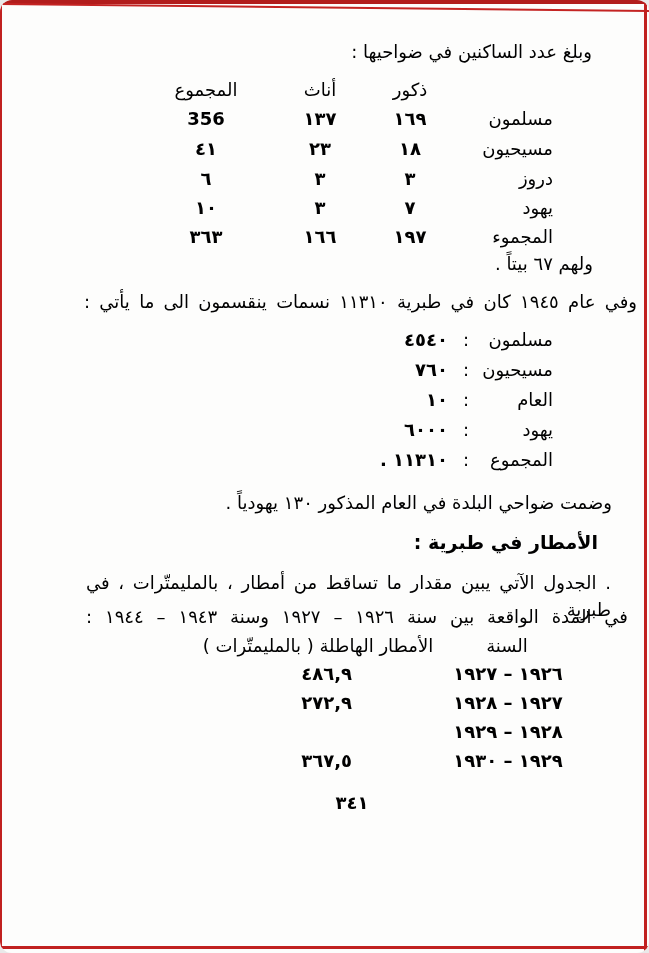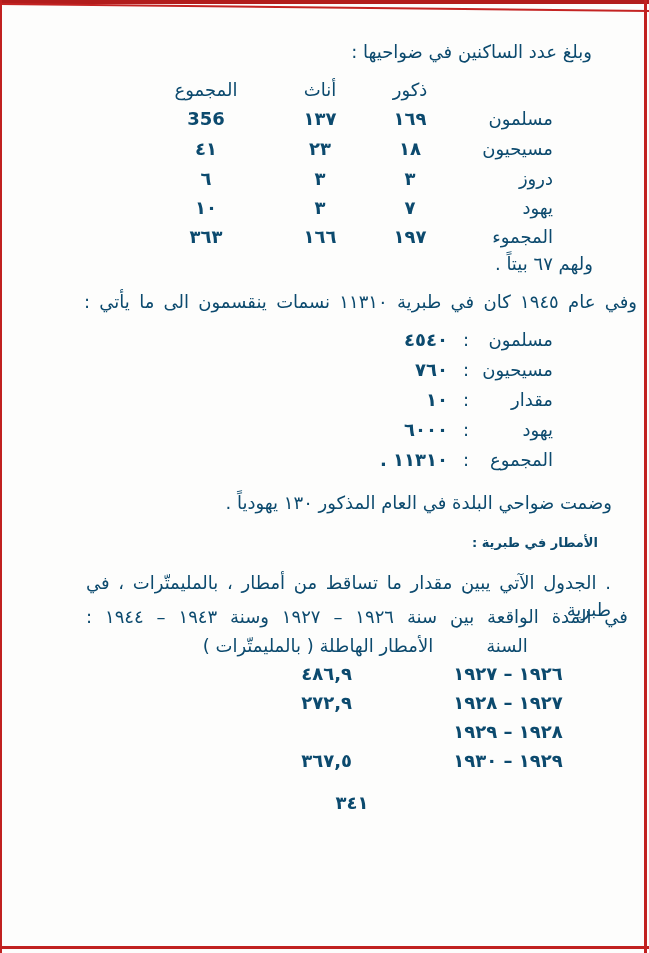--- a/index.html
+++ b/index.html
@@ -3,33 +3,34 @@
 <meta charset="utf-8">
 <style>
   html,body{margin:0;padding:0;background:#e9e9e9;}
   .page{
     position:relative;
     width:649px;height:953px;
     background:#fdfdfc;
     overflow:hidden;
     direction:rtl;
     font-family:"DejaVu Sans",sans-serif;
-    color:#0c4a6e;
+    color:#000000;
+    border-radius:12px;
   }
   
   .frame{position:absolute;background:#c12120;}
   .frame-top{left:0;top:0;width:649px;height:4px;background:#b21d1c;}
   .frame-bottom{left:0;top:946px;width:649px;height:3px;}
   .frame-left{left:0;top:0;width:2px;height:953px;}
   .frame-right{left:644px;top:0;width:3px;height:953px;}
   .frame-slant{left:0;top:3px;width:700px;height:2px;transform:rotate(0.62deg);transform-origin:left top;background:#c42423;}
 
   .line{position:absolute;font-size:18px;line-height:27px;white-space:nowrap;}
   .just{white-space:normal;text-align:justify;text-align-last:justify;}
-  .heading{font-weight:bold;font-size:13px;}
+  .heading{font-weight:bold;font-size:19px;}
   .num{font-weight:bold;}
 
   .trow{position:absolute;left:0;right:0;height:28px;}
   .cell{position:absolute;top:0;height:28px;font-size:18px;line-height:28px;white-space:nowrap;}
 
   
   .t1-label{right:96px;width:160px;text-align:right;}
   .t1-males{left:350px;width:120px;text-align:center;}
   .t1-females{left:260px;width:120px;text-align:center;}
   .t1-total{left:146px;width:120px;text-align:center;}
@@ -107,21 +108,21 @@
       <div class="cell cl-label">مسلمون</div>
       <div class="cell cl-colon">:</div>
       <div class="cell cl-value num">٤٥٤٠</div>
     </div>
     <div class="trow" style="top:356px;">
       <div class="cell cl-label">مسيحيون</div>
       <div class="cell cl-colon">:</div>
       <div class="cell cl-value num">٧٦٠</div>
     </div>
     <div class="trow" style="top:386px;">
-      <div class="cell cl-label">مقدار</div>
+      <div class="cell cl-label">العام</div>
       <div class="cell cl-colon">:</div>
       <div class="cell cl-value num">١٠</div>
     </div>
     <div class="trow" style="top:416px;">
       <div class="cell cl-label">يهود</div>
       <div class="cell cl-colon">:</div>
       <div class="cell cl-value num">٦٠٠٠</div>
     </div>
     <div class="trow" style="top:446px;">
       <div class="cell cl-label">المجموع</div>

